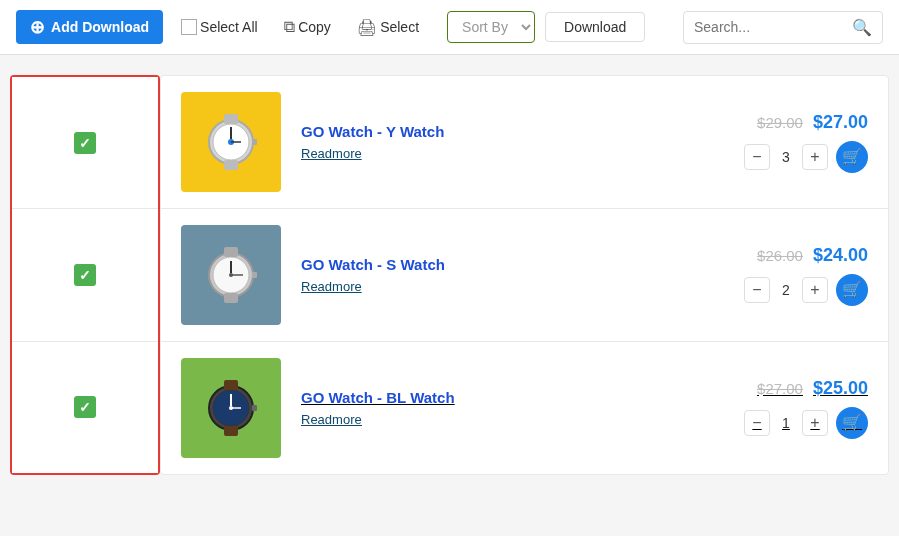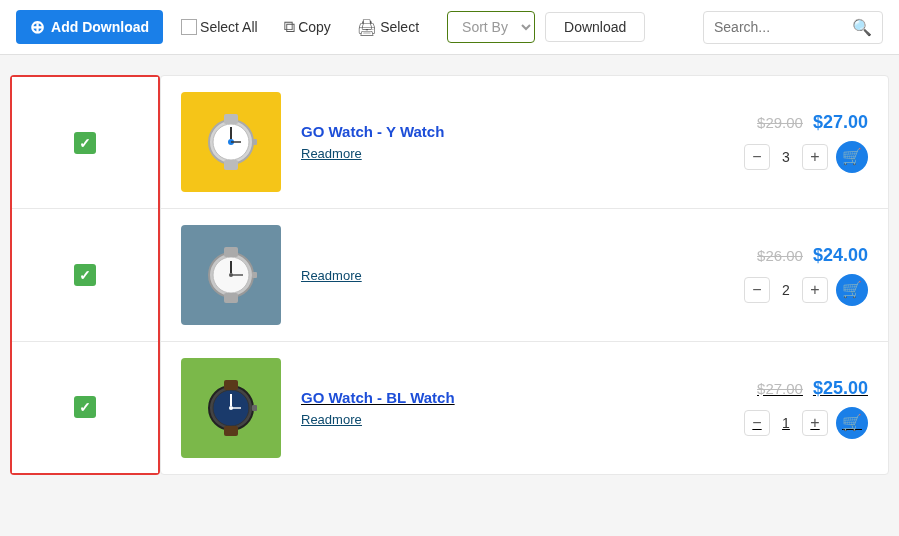--- a/index.html
+++ b/index.html
@@ -85,21 +85,21 @@
     }
 
     .search-wrapper {
       margin-left: auto;
       display: flex;
       align-items: center;
       border: 1px solid #ddd;
       border-radius: 4px;
       background: #fff;
       padding: 6px 10px;
-      width: 180px;
+      width: 200px;
     }
     .search-input {
       border: none;
       outline: none;
       font-size: 14px;
       color: #aaa;
       width: 100%;
     }
     .search-icon {
       color: #555;
@@ -375,20 +375,21 @@
           <circle cx="40" cy="40" r="18" fill="#f8f8f8" stroke="#bbb" stroke-width="1"></circle>
           <rect x="33" y="12" width="14" height="10" rx="2" fill="#aaa"></rect>
           <rect x="33" y="58" width="14" height="10" rx="2" fill="#aaa"></rect>
           <circle cx="40" cy="40" r="2" fill="#555"></circle>
           <line x1="40" y1="26" x2="40" y2="38" stroke="#333" stroke-width="2"></line>
           <line x1="40" y1="40" x2="52" y2="40" stroke="#555" stroke-width="1.5"></line>
           <rect x="61" y="37" width="5" height="6" rx="1" fill="#aaa"></rect>
         </svg>
       </div>
       <div class="product-info">
+        <span class="product-name">GO Watch - S Watch</span>
         <a class="readmore-link">Readmore</a>
       </div>
       <div class="product-pricing">
         <div class="prices">
           <span class="old-price">$26.00</span>
           <span class="new-price">$24.00</span>
         </div>
         <div class="qty-cart">
           <button class="qty-btn">−</button>
           <span class="qty-value">2</span>

